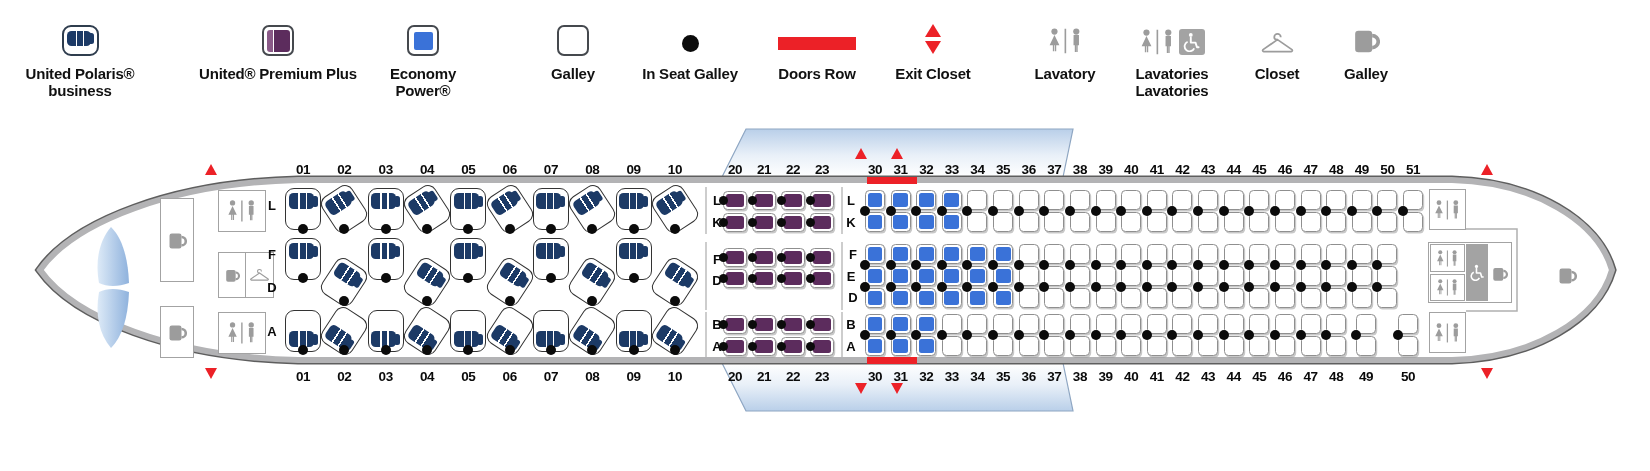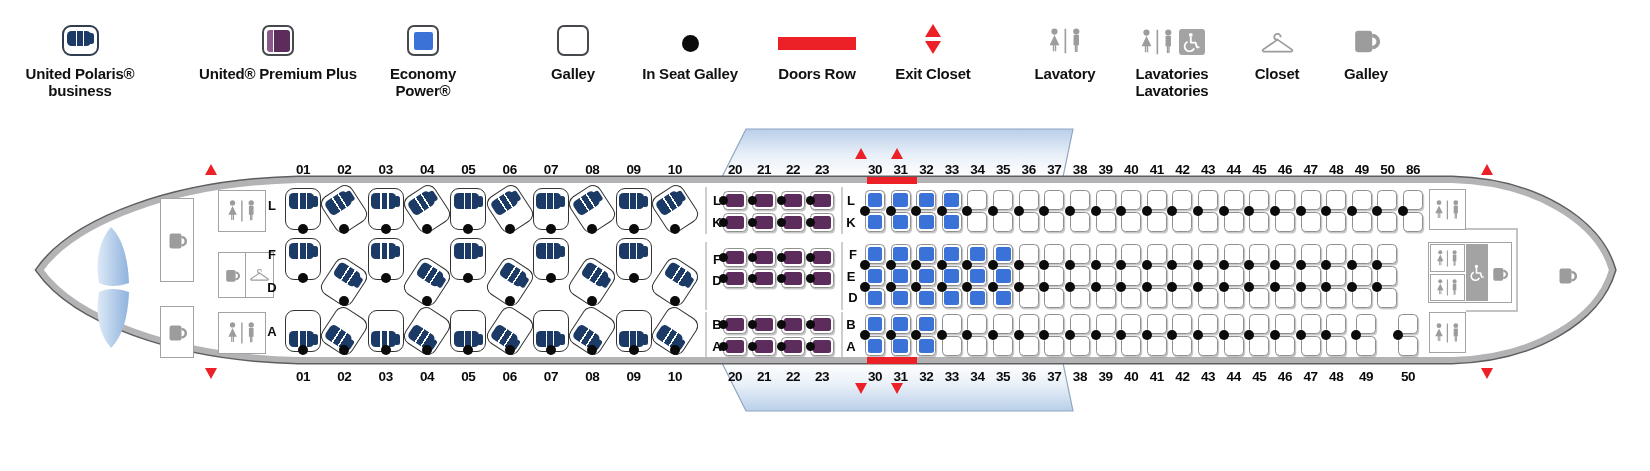--- a/index.html
+++ b/index.html
@@ -524,21 +524,21 @@
       <div class="seat" style="left: 1326.16px; top: 212px;"></div>
       <div class="dot" style="left: 1321.16px; top: 206px; width: 10px; height: 10px;"></div>
       <div class="num" style="left: 1361.78px; top: 169px;">49</div>
       <div class="seat" style="left: 1351.78px; top: 190px;"></div>
       <div class="seat" style="left: 1351.78px; top: 212px;"></div>
       <div class="dot" style="left: 1346.78px; top: 206px; width: 10px; height: 10px;"></div>
       <div class="num" style="left: 1387.4px; top: 169px;">50</div>
       <div class="seat" style="left: 1377.4px; top: 190px;"></div>
       <div class="seat" style="left: 1377.4px; top: 212px;"></div>
       <div class="dot" style="left: 1372.4px; top: 206px; width: 10px; height: 10px;"></div>
-      <div class="num" style="left: 1413.02px; top: 169px;">86</div>
+      <div class="num" style="left: 1413.02px; top: 169px;">51</div>
       <div class="seat" style="left: 1403.02px; top: 190px;"></div>
       <div class="seat" style="left: 1403.02px; top: 212px;"></div>
       <div class="dot" style="left: 1398.02px; top: 206px; width: 10px; height: 10px;"></div>
       <div class="seat plus" style="left: 865px; top: 244px;"></div>
       <div class="seat plus" style="left: 865px; top: 266px;"></div>
       <div class="seat plus" style="left: 865px; top: 288px;"></div>
       <div class="dot" style="left: 860px; top: 260px; width: 10px; height: 10px;"></div>
       <div class="dot" style="left: 860px; top: 282px; width: 10px; height: 10px;"></div>
       <div class="seat plus" style="left: 890.62px; top: 244px;"></div>
       <div class="seat plus" style="left: 890.62px; top: 266px;"></div>

